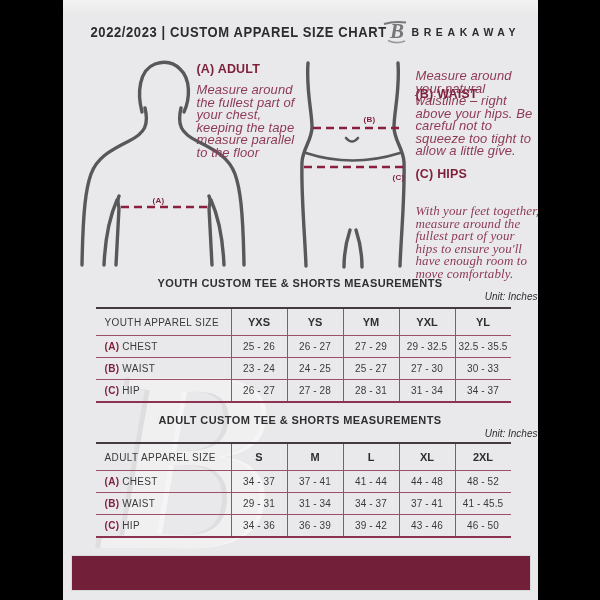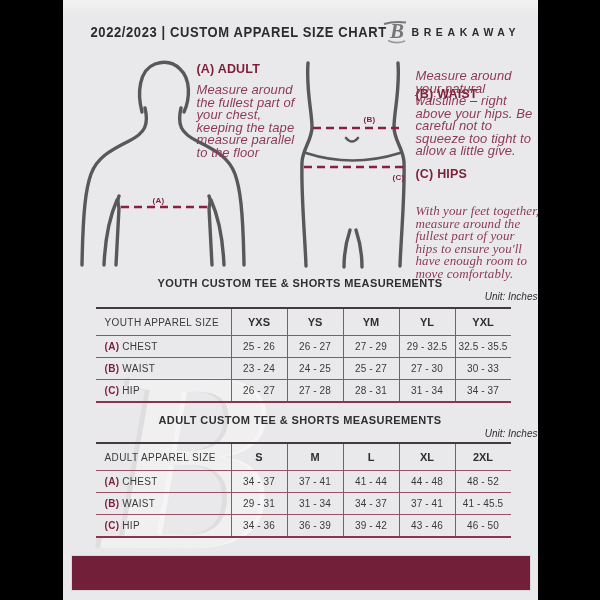--- a/index.html
+++ b/index.html
@@ -126,22 +126,22 @@
   <div class="guide-p" style="left:353px; top:205px; width:124px;font-family:Liberation Serif, serif;">With your feet together, measure around the fullest part of your hips to ensure you'll have enough room to move comfortably.</div>
 
   <div class="tbl-title" style="top:277px;">YOUTH CUSTOM TEE &amp; SHORTS MEASUREMENTS</div>
   <div class="tbl-unit" style="top:291px;">Unit: Inches</div>
   <div class="tbl" style="top:307px;">
     <div class="thead">
         <div class="th th-label">YOUTH APPAREL SIZE</div>
         <div class="th th-size">YXS</div>
         <div class="th th-size">YS</div>
         <div class="th th-size">YM</div>
+        <div class="th th-size">YXL</div>
         <div class="th th-size">YL</div>
-        <div class="th th-size">YXL</div>
       </div>
     <div>
         <div class="tr">
           <div class="td td-label">
             <span class="prefix">(A)</span>
             <span>CHEST</span>
           </div>
           <div class="td td-val">25 - 26</div>
           <div class="td td-val">26 - 27</div>
           <div class="td td-val">27 - 29</div>

